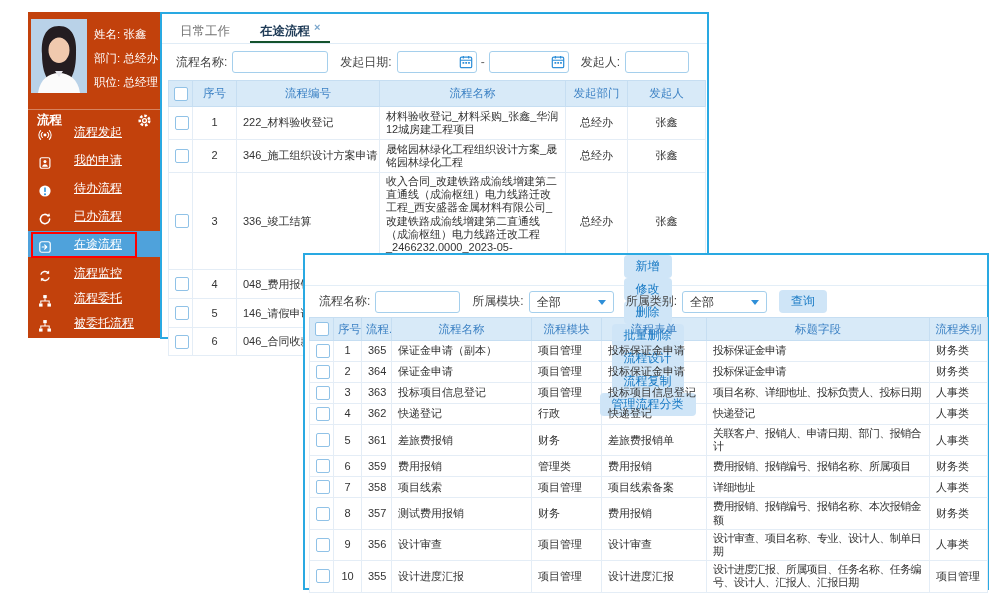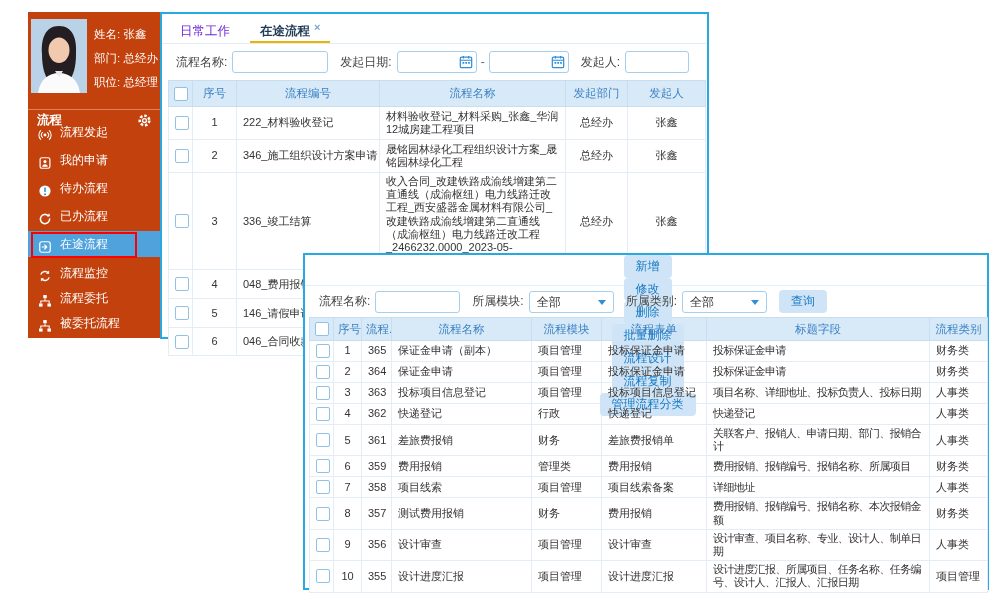--- a/index.html
+++ b/index.html
@@ -11,32 +11,32 @@
   .profile{position:absolute;left:0;top:0;width:132px;height:96px;}
   .avatar{position:absolute;left:3px;top:7px;width:56px;height:74px;overflow:hidden;}
   .pinfo{position:absolute;left:66px;top:10px;font-size:11.5px;line-height:24px;white-space:nowrap;}
   .sectionrow{position:absolute;left:0;top:97px;width:132px;height:21px;border-top:1px solid rgba(255,255,255,.35);
     font-size:12.5px;font-weight:bold;line-height:21px;padding-left:9px;box-sizing:border-box;}
   .gear{position:absolute;right:8px;top:3px;width:15px;height:15px;cursor:pointer;}
   .menu{position:absolute;left:0;top:0;width:132px;height:326px;}
   .mi{position:absolute;left:0;width:132px;height:26px;line-height:26px;font-size:12px;cursor:pointer;white-space:nowrap;}
   .mi.active{background:#4fa2db;}
   .mi .ic{position:absolute;left:10px;top:6px;width:14px;height:14px;}
-  .mi .ml{position:absolute;left:32px;}
+  .mi .ml{position:absolute;left:46px;text-decoration:underline;}
 
   .redbox{position:absolute;left:31px;top:232px;width:102px;height:22px;border:2px solid #ff0000;z-index:40;pointer-events:none;}
 
   
   .panel{position:absolute;background:#fff;border:2px solid #29a9e2;box-sizing:border-box;}
   .panel1{left:160px;top:12px;width:549px;height:327px;z-index:10;}
   .panel2{left:303px;top:253px;width:686px;height:337px;z-index:30;}
 
   .tabbar{position:relative;height:29px;border-bottom:1px solid #e0ecf6;padding-left:8px;}
-  .tab{display:inline-block;height:27px;line-height:27px;padding:0 10px;margin-right:10px;font-size:12.5px;color:#6d28d9;cursor:pointer;}
-  .tab.active{font-weight:bold;color:#1f3b57;border-bottom:2px solid #eab308;}
+  .tab{display:inline-block;height:27px;line-height:27px;padding:0 10px;margin-right:10px;font-size:12.5px;color:#737373;cursor:pointer;}
+  .tab.active{font-weight:bold;color:#1f3b57;border-bottom:2px solid #14532d;}
   .tab .x{color:#7aa6cc;font-size:11px;margin-left:4px;vertical-align:4px;cursor:pointer;}
 
   .filterrow{display:flex;align-items:center;font-size:12px;color:#444;}
   .p1filter{height:36px;padding-left:14px;}
   .flabel{margin-right:5px;white-space:nowrap;}
   .inputbox{position:relative;display:inline-block;height:22px;background:#fff;border:1px solid #a5cfec;border-radius:3px;box-sizing:border-box;}
   .w96{width:96px;} .w80{width:80px;} .w64{width:64px;} .w85{width:85px;}
   .calico{position:absolute;right:3px;top:3px;width:14px;height:14px;}
   .datesep{margin:0 4px;color:#666;}
   .ml12{margin-left:12px;}

